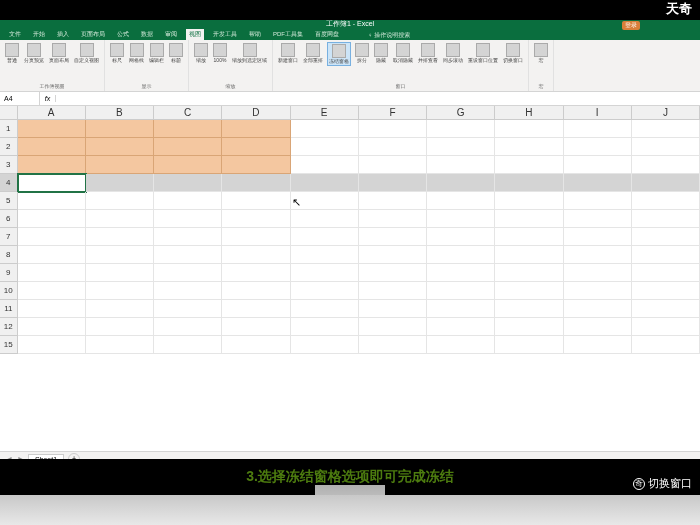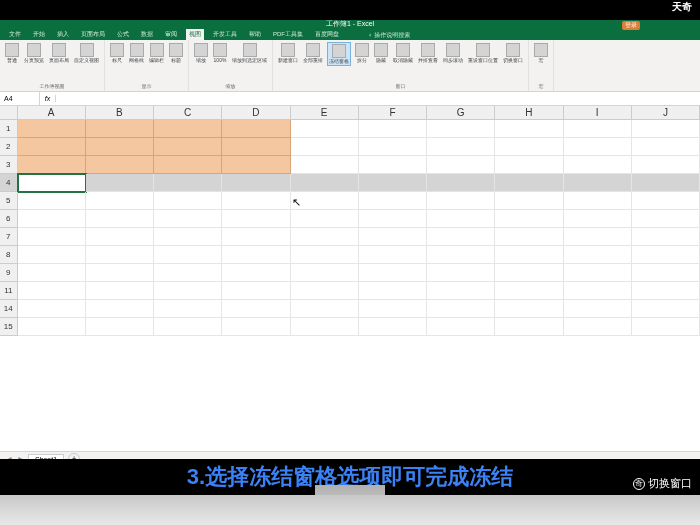--- a/index.html
+++ b/index.html
@@ -1,18 +1,18 @@
 <!DOCTYPE html>
 <html><head>
 <meta charset="utf-8">
 <style>
 * { margin: 0; padding: 0; box-sizing: border-box; }
 body { width: 700px; height: 525px; font-family: "Microsoft YaHei", sans-serif; background: #e8dfd8; position: relative; overflow: hidden; }
 
-.top-black { position: absolute; top: 0; left: 0; right: 0; height: 20px; background: #000; color: #fff; text-align: right; padding-right: 8px; font-size: 10px; font-weight: bold; }
+.top-black { position: absolute; top: 0; left: 0; right: 0; height: 20px; background: #000; color: #fff; text-align: right; padding-right: 8px; font-size: 13px; font-weight: bold; }
 
 .excel-window { position: absolute; top: 20px; left: 0; right: 0; bottom: 60px; background: #fff; display: flex; flex-direction: column; }
 
 .titlebar { height: 8px; background: #0a6e3e; display: flex; align-items: center; justify-content: center; color: #fff; font-size: 7px; position: relative; }
 .titlebar .wc { position: absolute; right: 4px; display: flex; gap: 2px; }
 .titlebar .wc span { width: 14px; height: 8px; display: inline-block; }
 
 .login-badge { position: absolute; right: 60px; top: 1px; background: #d97f3a; color: #fff; font-size: 6px; padding: 0 3px; border-radius: 2px; }
 
 .ribbon-tabs { height: 12px; background: #0a6e3e; display: flex; align-items: flex-end; padding-left: 6px; gap: 6px; font-size: 6px; color: #d0e8d8; }
@@ -45,21 +45,21 @@
 .cell.highlight { background: #f4c7a0; border-right: 1px solid #d9a576; border-bottom: 1px solid #d9a576; }
 .grow.selected .rowh { background: #d4d4d4; }
 .grow.selected .cell { background: #d4d4d4; }
 .grow.selected .cell.active { background: #fff; outline: 2px solid #217346; outline-offset: -1px; }
 
 .sheet-tabs { height: 14px; background: #f3f2f1; border-top: 1px solid #d4d4d4; display: flex; align-items: center; font-size: 7px; padding-left: 6px; gap: 4px; }
 .sheet-tabs .nav { color: #888; cursor: pointer; }
 .sheet-tabs .stab { background: #fff; padding: 1px 6px; border: 1px solid #ccc; border-bottom: none; }
 .sheet-tabs .plus { width: 12px; height: 12px; border: 1px solid #ccc; border-radius: 50%; text-align: center; line-height: 10px; cursor: pointer; }
 
-.bottom-black { position: absolute; bottom: 30px; left: 0; right: 0; height: 36px; background: #000; color: #3b82f6; display: flex; align-items: center; justify-content: center; font-size: 22px; font-weight: bold; }
+.bottom-black { position: absolute; bottom: 30px; left: 0; right: 0; height: 36px; background: #000; color: #4d7c0f; display: flex; align-items: center; justify-content: center; font-size: 14px; font-weight: bold; }
 .watermark { position: absolute; right: 8px; bottom: 34px; color: #fff; font-size: 11px; display: flex; align-items: center; gap: 3px; }
 .watermark .circ { width: 12px; height: 12px; border: 1px solid #fff; border-radius: 50%; display: inline-flex; align-items: center; justify-content: center; font-size: 8px; }
 
 .monitor-stand { position: absolute; bottom: 0; left: 0; right: 0; height: 30px; background: linear-gradient(#c8c8c8, #e8e8e8); }
 .stand-neck { position: absolute; bottom: 10px; left: 50%; transform: translateX(-50%); width: 70px; height: 30px; background: linear-gradient(#b0b0b0, #d0d0d0); }
 
 .cursor { position: absolute; top: 90px; left: 292px; font-size: 11px; color: #000; pointer-events: none; }
 </style>
 </head>
 <body>
@@ -346,34 +346,47 @@
           <div class="cell"></div>
           <div class="cell"></div>
           <div class="cell"></div>
           <div class="cell"></div>
           <div class="cell"></div>
           <div class="cell"></div>
           <div class="cell"></div>
           <div class="cell"></div>
         </div>
         <div class="grow">
+          <div class="rowh">10</div>
+          <div class="cell"></div>
+          <div class="cell"></div>
+          <div class="cell"></div>
+          <div class="cell"></div>
+          <div class="cell"></div>
+          <div class="cell"></div>
+          <div class="cell"></div>
+          <div class="cell"></div>
+          <div class="cell"></div>
+          <div class="cell"></div>
+        </div>
+        <div class="grow">
           <div class="rowh">11</div>
           <div class="cell"></div>
           <div class="cell"></div>
           <div class="cell"></div>
           <div class="cell"></div>
           <div class="cell"></div>
           <div class="cell"></div>
           <div class="cell"></div>
           <div class="cell"></div>
           <div class="cell"></div>
           <div class="cell"></div>
         </div>
         <div class="grow">
-          <div class="rowh">14</div>
+          <div class="rowh">12</div>
           <div class="cell"></div>
           <div class="cell"></div>
           <div class="cell"></div>
           <div class="cell"></div>
           <div class="cell"></div>
           <div class="cell"></div>
           <div class="cell"></div>
           <div class="cell"></div>
           <div class="cell"></div>
           <div class="cell"></div>

